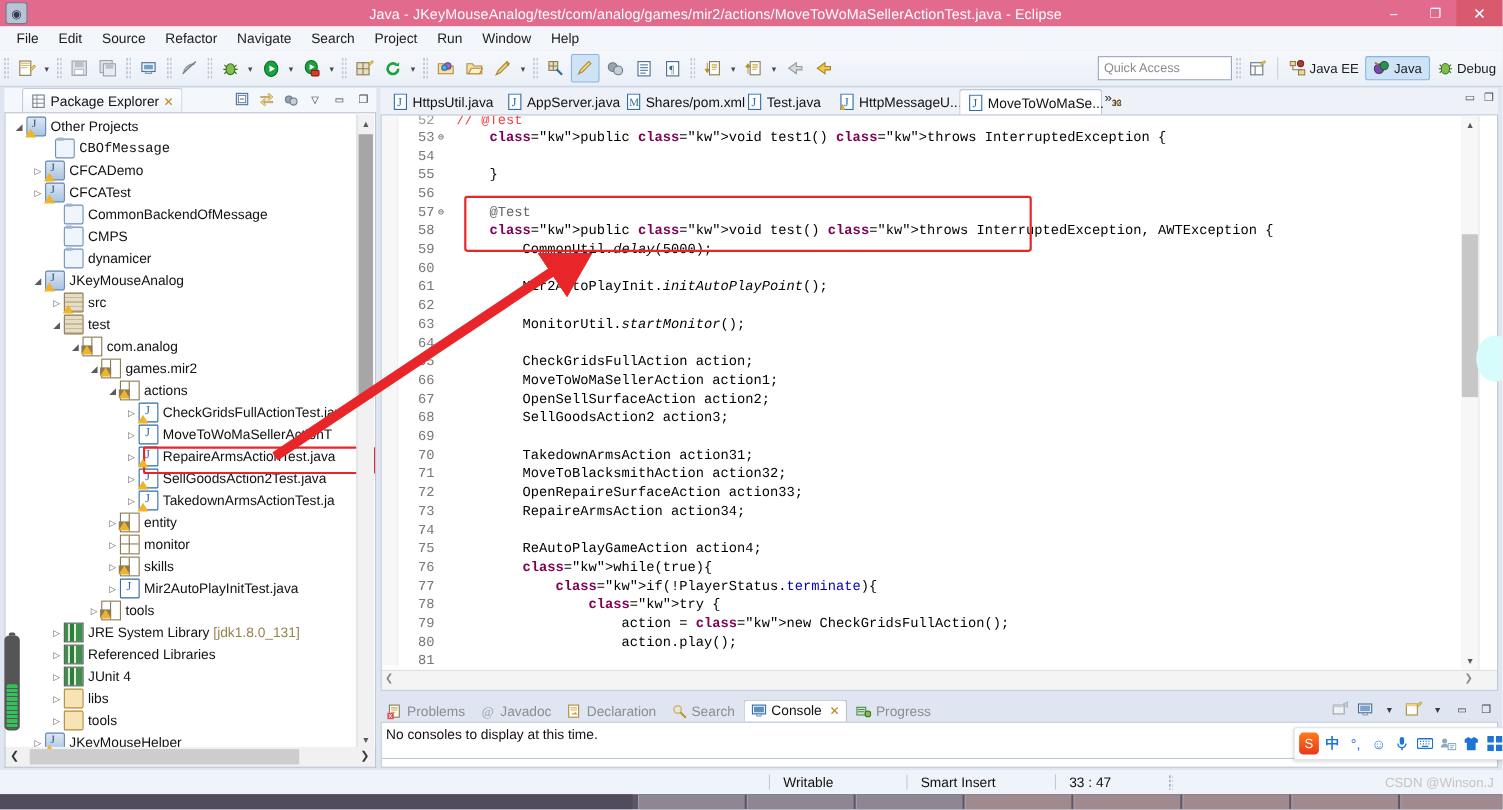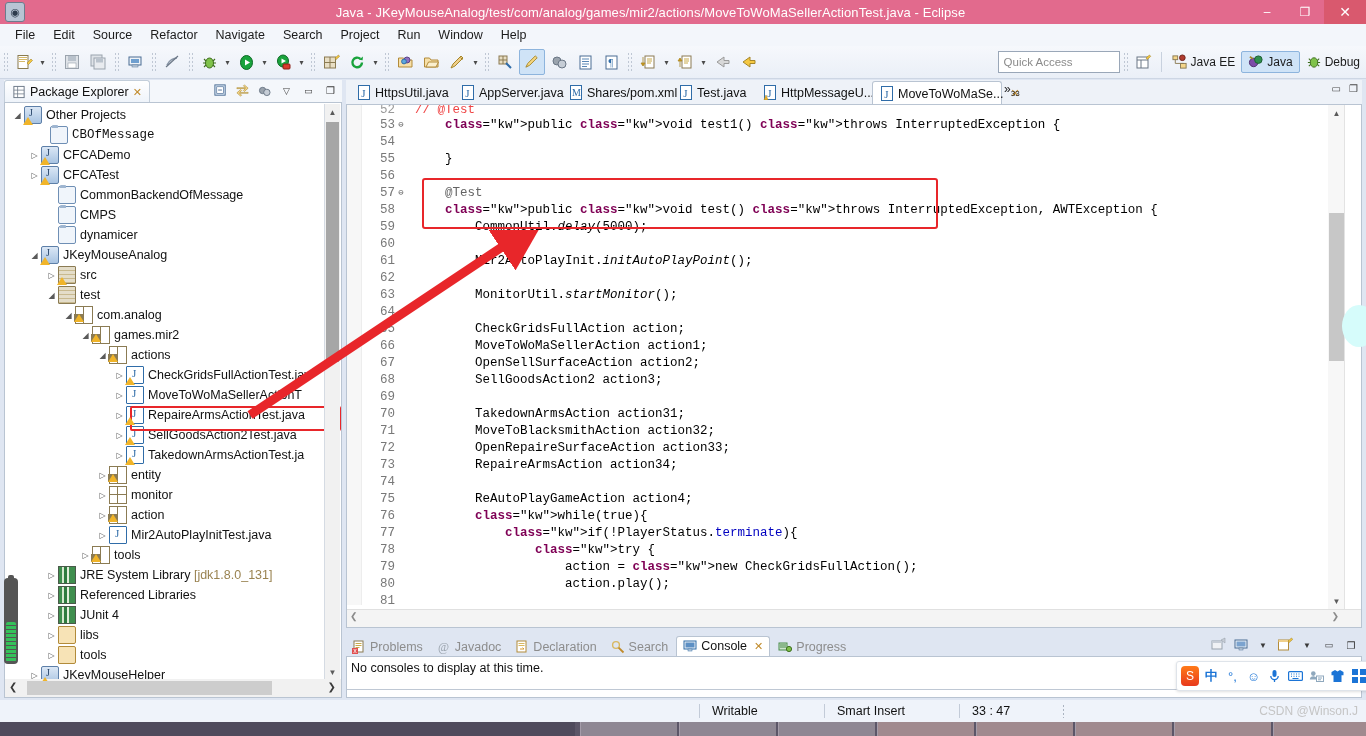--- a/index.html
+++ b/index.html
@@ -58,21 +58,21 @@
     margin-left:auto;width:110px;height:20px;background:#fff;border:1px solid #9aa7b8;
     font-size:11.5px;color:#8b8b8b;padding:0 5px;line-height:20px;
   }
   .persp-btn{display:flex;align-items:center;gap:3px;padding:2px 6px;font-size:12px;color:#1b1b1b;border-radius:2px;}
   .persp-btn.active{background:#cfe3f7;border:1px solid #8db4dd;}
 
   
   .pkg-panel{position:absolute;left:4px;top:80px;width:338px;height:618px;background:#f4f7fb;}
   .pkg-tabrow{height:22px;position:relative;}
   .pkg-tab{
-    position:absolute;left:0;top:0;height:22px;
+    position:absolute;left:16px;top:0;height:22px;
     background:linear-gradient(#ffffff,#eef3fa);
     border:1px solid #c3ceda;border-bottom:none;border-radius:3px 3px 0 0;
     display:flex;align-items:center;gap:4px;padding:0 7px;font-size:12.5px;color:#111;
   }
   .pkg-tools{position:absolute;right:2px;top:1px;display:flex;align-items:center;gap:3px;}
   .pkg-tool{width:19px;height:19px;display:flex;align-items:center;justify-content:center;}
   .pkg-body{
     position:absolute;left:0;top:22px;width:336px;height:578px;
     background:#ffffff;border:1px solid #b9c4d2;overflow:hidden;
   }
@@ -553,21 +553,21 @@
             <span>entity</span>
           </div>
           <div class="trow" style="padding-left: 91px;">
             <span class="tw">▷</span>
             <span class="ticon ic-pkg"></span>
             <span>monitor</span>
           </div>
           <div class="trow" style="padding-left: 91px;">
             <span class="tw">▷</span>
             <span class="ticon ic-pkg warn"></span>
-            <span>action</span>
+            <span>skills</span>
           </div>
           <div class="trow" style="padding-left: 91px;">
             <span class="tw">▷</span>
             <span class="ticon ic-java"></span>
             <span>Mir2AutoPlayInitTest.java</span>
           </div>
           <div class="trow" style="padding-left: 74px;">
             <span class="tw">▷</span>
             <span class="ticon ic-pkg warn"></span>
             <span>tools</span>

